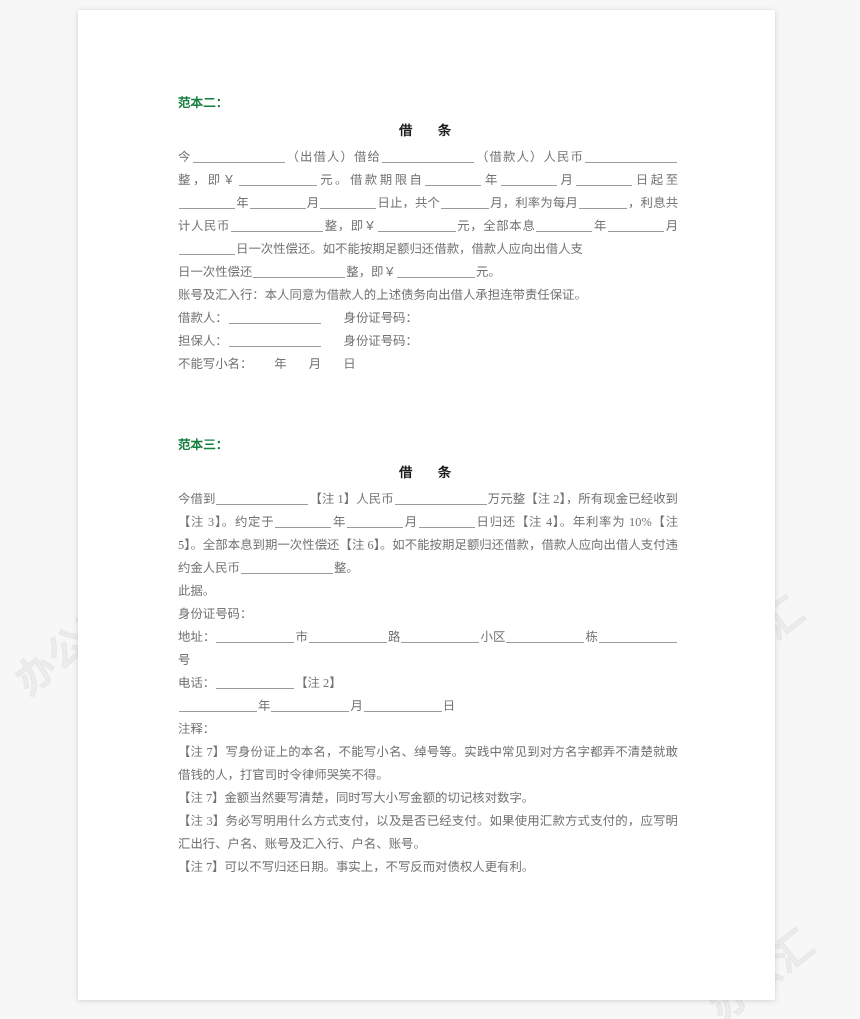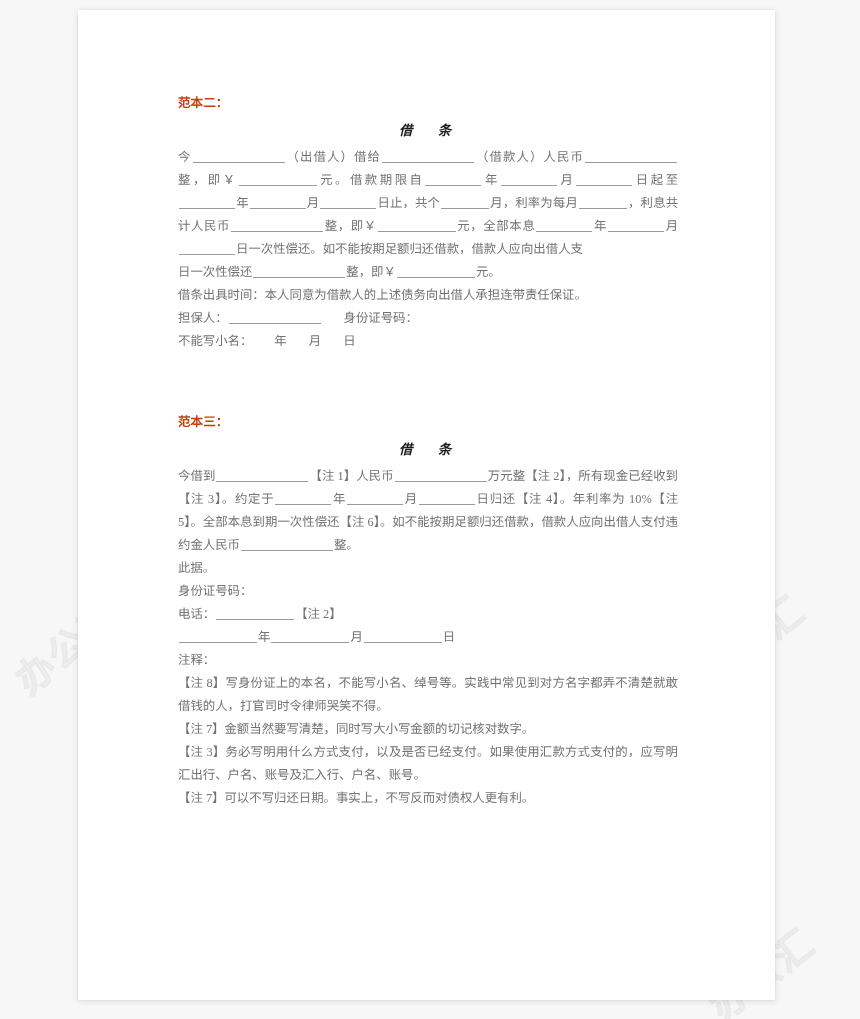--- a/index.html
+++ b/index.html
@@ -62,32 +62,31 @@
     font-size: 12.4px;
     line-height: 23px;
     color: #737373;
     text-align: justify;
     text-justify: inter-ideograph;
   }
   .section-label {
     font-weight: 700;
     font-size: 12.6px;
     line-height: 26px;
-    color: #c2410c;
+    color: #15803d;
     margin: 0;
   }
   .doc-title {
     font-weight: 700;
     font-size: 13.4px;
     line-height: 30px;
     text-align: center;
     letter-spacing: 6px;
     color: #1c1c1c;
     margin: 0;
-    font-style: italic;
   }
   p.para {
     margin: 0;
   }
   .spacer-lg { height: 56px; }
 
   
   .blank {
     display: inline-block;
     border-bottom: 1px solid #9a9a9a;
@@ -118,21 +117,24 @@
 
     <div class="doc-title">借　条</div>
 
     <div class="doc-text">
       <p class="para">
         <span>今</span><span class="blank b-xl"></span><span>（出借人）借给</span><span class="blank b-xl"></span><span>（借款人）人民币</span><span class="blank b-xl"></span><span>整，即</span><span>￥</span><span class="blank b-lg"></span><span>元。借款期限自</span><span class="blank b-date"></span><span>年</span><span class="blank b-date"></span><span>月</span><span class="blank b-date"></span><span>日起至</span><span class="blank b-date"></span><span>年</span><span class="blank b-date"></span><span>月</span><span class="blank b-date"></span><span>日止，</span><span>共个</span><span class="blank b-sm"></span><span>月，利率为每月</span><span class="blank b-sm"></span><span>，利息共计人民币</span><span class="blank b-xl"></span><span>整，即￥</span><span class="blank b-lg"></span><span>元，全</span><span>部本息</span><span class="blank b-date"></span><span>年</span><span class="blank b-date"></span><span>月</span><span class="blank b-date"></span><span>日一次性偿还。如不能按期足额归还借款，借款人应向出借人支</span>
       </p>
       <p class="para">
         <span>日一次性偿还</span><span class="blank b-xl"></span><span>整，即￥</span><span class="blank b-lg"></span><span>元。</span>
       </p>
-      <p class="para">借条出具时间：本人同意为借款人的上述债务向出借人承担连带责任保证。</p>
+      <p class="para">账号及汇入行：本人同意为借款人的上述债务向出借人承担连带责任保证。</p>
+      <p class="para">
+        <span>借款人：</span><span class="blank b-xl"></span><span class="gap"></span><span>身份证号码：</span>
+      </p>
       <p class="para">
         <span>担保人：</span><span class="blank b-xl"></span><span class="gap"></span><span>身份证号码：</span>
       </p>
       <p class="para">
         <span>不能写小名：</span><span class="gap"></span><span>年</span><span class="gap"></span><span>月</span><span class="gap"></span><span>日</span>
       </p>
     </div>
 
     <div class="spacer-lg"></div>
 
@@ -140,30 +142,33 @@
 
     <div class="doc-title">借　条</div>
 
     <div class="doc-text">
       <p class="para">
         <span>今借到</span><span class="blank b-xl"></span><span>【注 1】人民币</span><span class="blank b-xl"></span><span>万元整【注 2】，所有现金已经收到【注 3】。</span><span>约定于</span><span class="blank b-date"></span><span>年</span><span class="blank b-date"></span><span>月</span><span class="blank b-date"></span><span>日归还【注 4】。年利率为 10%【注 5】。全部本息到期一次性偿</span><span>还【注 6】。如不能按期足额归还借款，借款人应向出借人支付违约金人民币</span><span class="blank b-xl"></span><span>整。</span>
       </p>
       <p class="para">此据。</p>
       <p class="para">身份证号码：</p>
       <p class="para">
+        <span>地址：</span><span class="blank b-lg"></span><span>市</span><span class="blank b-lg"></span><span>路</span><span class="blank b-lg"></span><span>小区</span><span class="blank b-lg"></span><span>栋</span><span class="blank b-lg"></span><span>号</span>
+      </p>
+      <p class="para">
         <span>电话：</span><span class="blank b-lg"></span><span>【注 2】</span>
       </p>
       <p class="para">
         <span class="blank b-lg"></span><span>年</span><span class="blank b-lg"></span><span>月</span><span class="blank b-lg"></span><span>日</span>
       </p>
     </div>
 
     <div class="doc-text">
       <p class="para">注释：</p>
-      <p class="para">【注 8】写身份证上的本名，不能写小名、绰号等。实践中常见到对方名字都弄不清楚就敢借钱的人，打官司时令律师哭笑不得。</p>
+      <p class="para">【注 7】写身份证上的本名，不能写小名、绰号等。实践中常见到对方名字都弄不清楚就敢借钱的人，打官司时令律师哭笑不得。</p>
       <p class="para">【注 7】金额当然要写清楚，同时写大小写金额的切记核对数字。</p>
       <p class="para">【注 3】务必写明用什么方式支付，以及是否已经支付。如果使用汇款方式支付的，应写明汇出行、户名、账号及汇入行、户名、账号。</p>
       <p class="para">【注 7】可以不写归还日期。事实上，不写反而对债权人更有利。</p>
 
     </div>
 
   </div>
 </div>
 
 </body></html>

